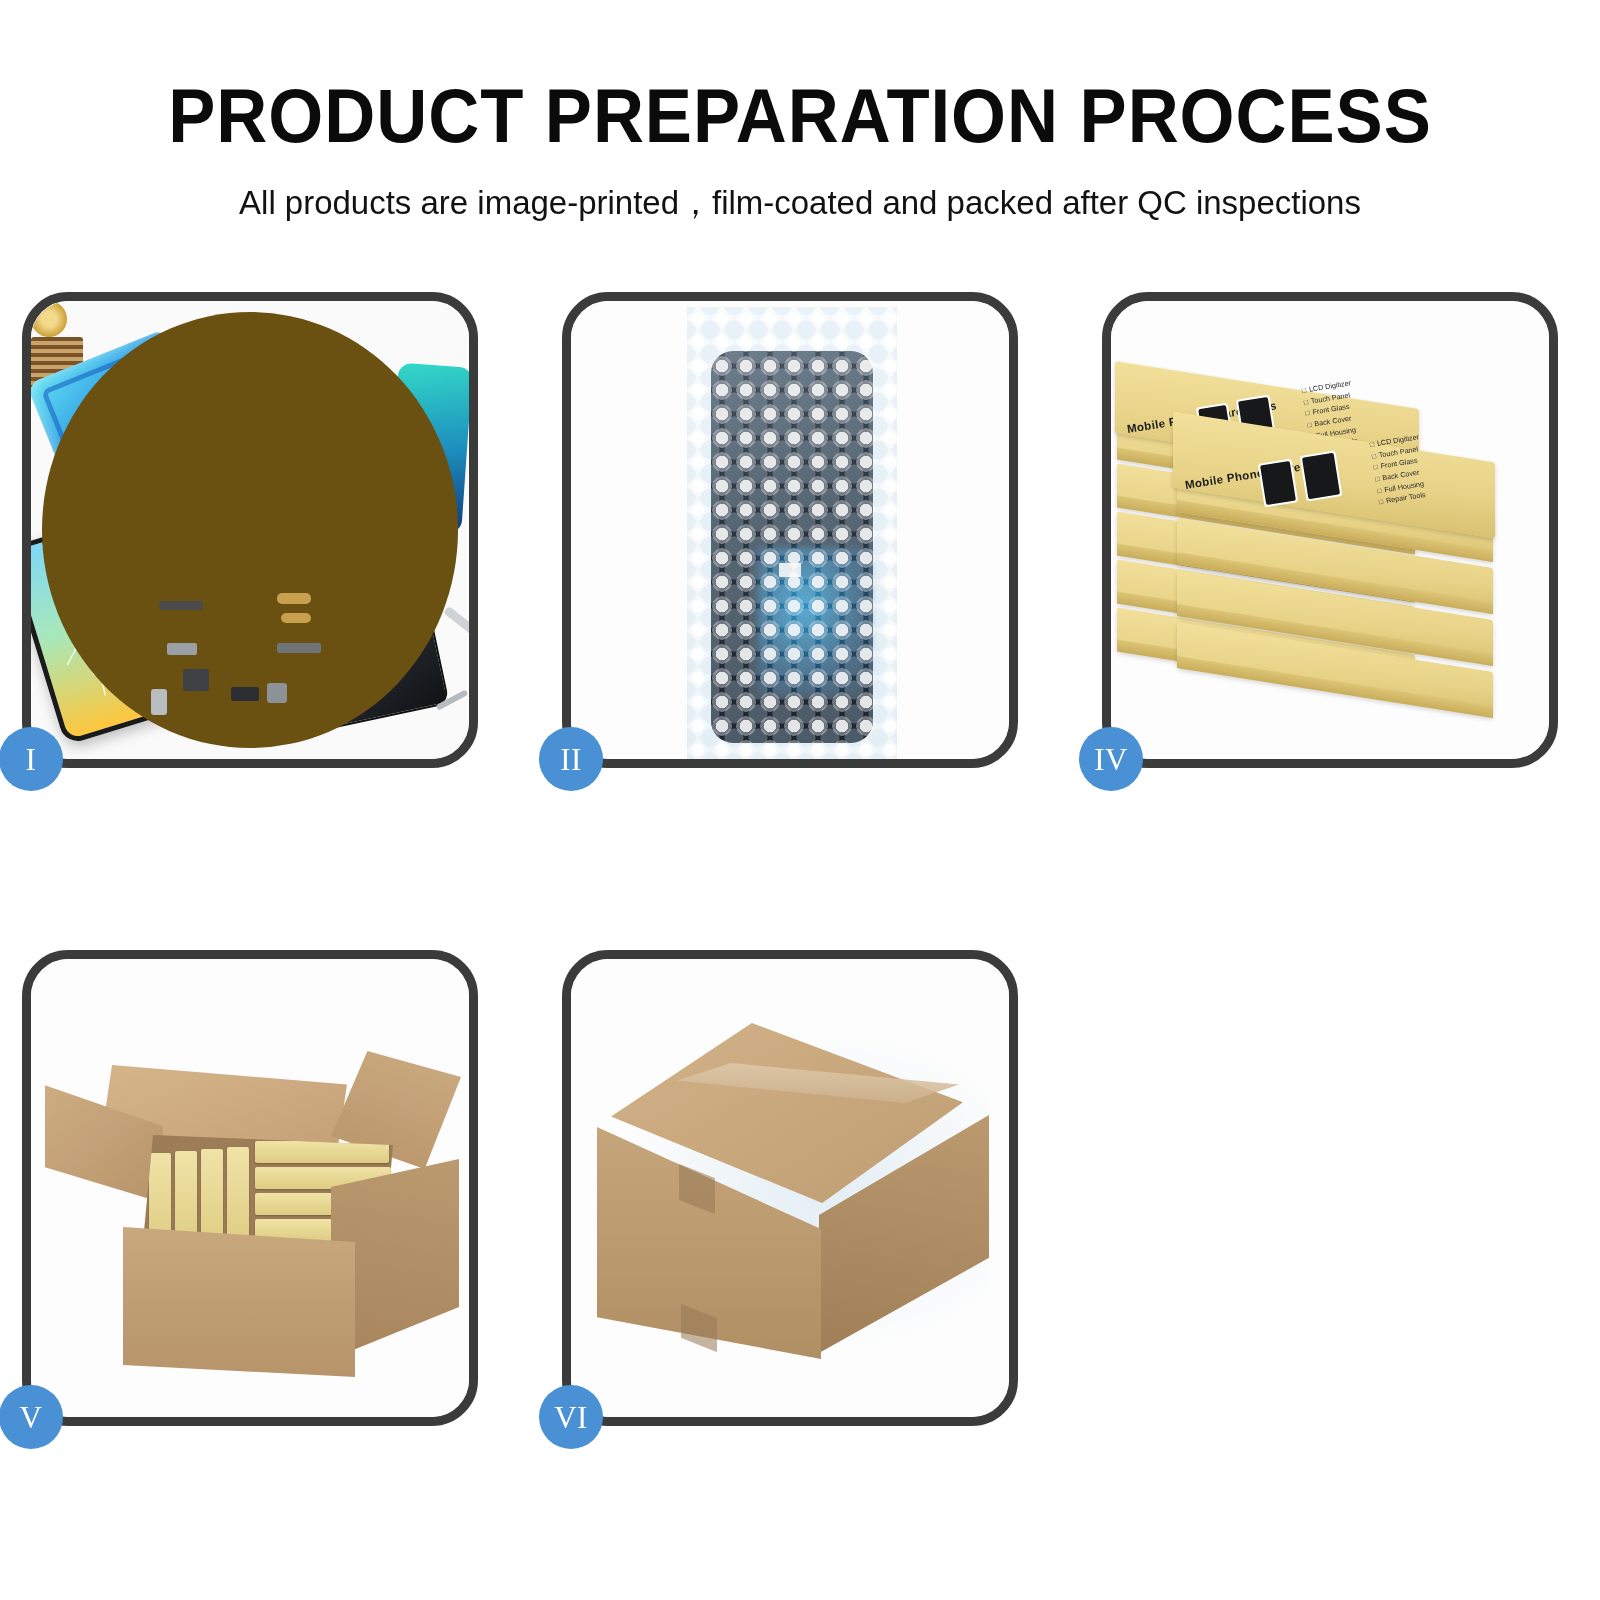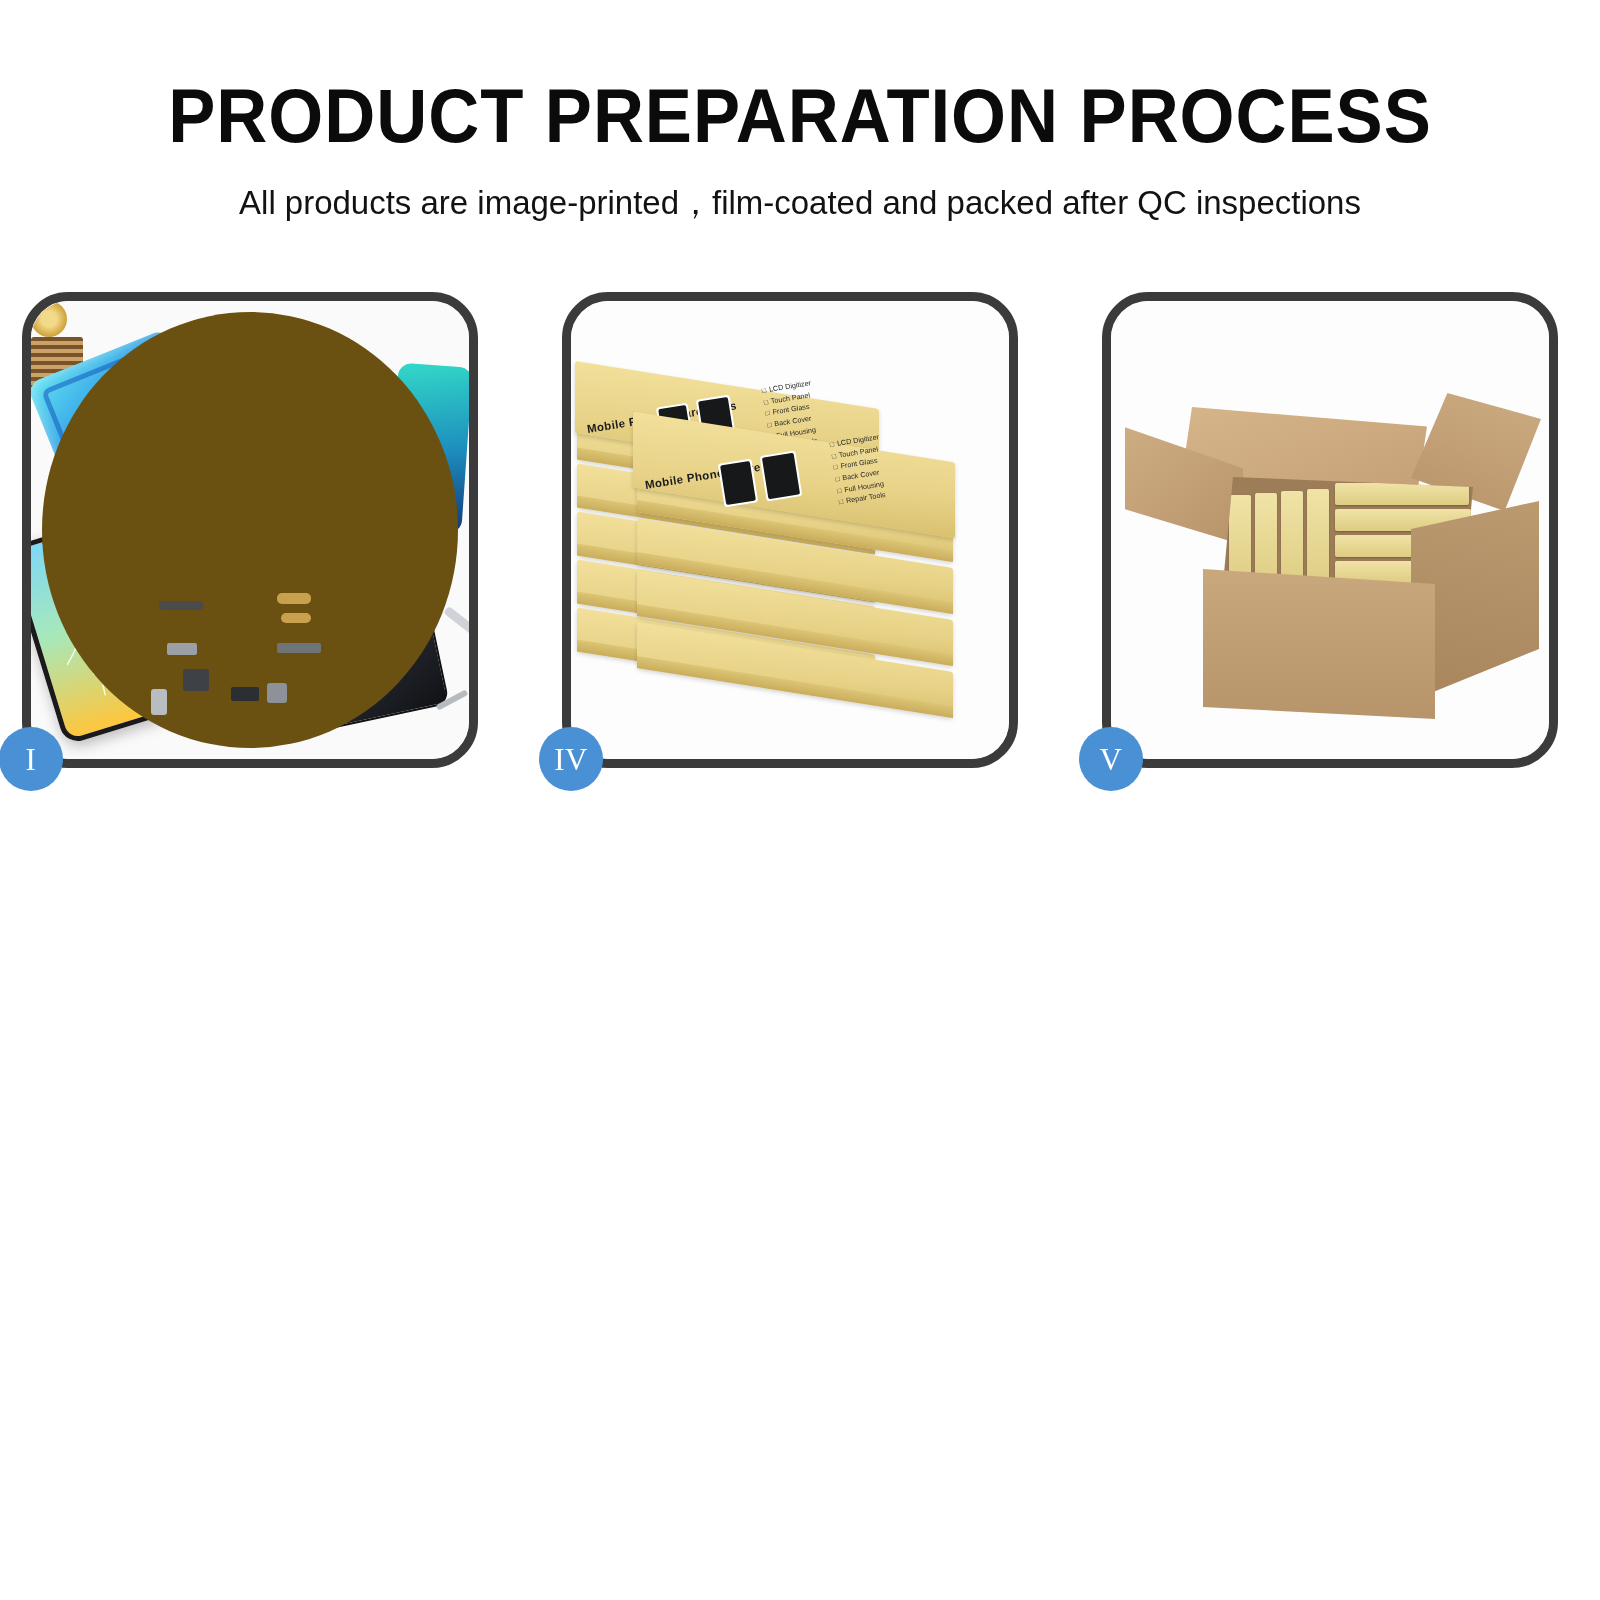--- a/index.html
+++ b/index.html
@@ -362,20 +362,32 @@
       <div class="chip" style="left:152px;top:368px;width:26px;height:22px;background:#3e4247;border-radius:3px;"></div>
       <div class="chip" style="left:200px;top:386px;width:28px;height:14px;background:#2b2e32;border-radius:2px;"></div>
       <div class="chip" style="left:236px;top:382px;width:20px;height:20px;background:#8d9298;border-radius:3px;"></div>
       <div class="chip" style="left:120px;top:388px;width:16px;height:26px;background:#b8bdc2;border-radius:3px;"></div>
       <div class="chip" style="left:410px;top:318px;width:46px;height:9px;background:#cfd3d7;border-radius:4px;transform:rotate(38deg);"></div>
       <div class="chip" style="left:404px;top:396px;width:34px;height:6px;background:#b6bbc0;border-radius:3px;transform:rotate(-28deg);"></div>
     </div>
     <div class="badge">I</div>
   </div>
 
+  <div class="panel">
+    <div class="panel-inner">
+      <div class="p2-wrap">
+        <div class="p2-phone">
+          <div class="p2-blue"></div>
+          <div class="p2-label"></div>
+        </div>
+        <div class="bubbles"></div>
+      </div>
+    </div>
+    <div class="badge">II</div>
+  </div>
 
 
   <div class="panel">
     <div class="panel-inner">
 
       <div class="p4box" style="left:6px;top:138px;width:298px;height:44px;transform:skewY(9deg);">
           <span class="p4-edge"></span>
         </div>
       <div class="p4box" style="left:6px;top:186px;width:298px;height:44px;transform:skewY(9deg);">
           <span class="p4-edge"></span>
@@ -456,14 +468,26 @@
         <div class="p5-gold" style="left:112px;top:58px;width:138px;height:22px;"></div>
         <div class="p5-gold" style="left:112px;top:84px;width:138px;height:22px;"></div>
       </div>
 
       <div class="p5-side"></div>
       <div class="p5-front"></div>
     </div>
     <div class="badge">V</div>
   </div>
 
+  <div class="panel">
+    <div class="panel-inner">
+      <div class="p6-shadow"></div>
+      <div class="p6-top"></div>
+      <div class="p6-tape"></div>
+      <div class="p6-side"></div>
+      <div class="p6-front"></div>
+      <div class="p6-tab" style="left:108px;top:212px;width:36px;height:36px;transform:skewY(22deg);"></div>
+      <div class="p6-tab" style="left:110px;top:352px;width:36px;height:34px;transform:skewY(22deg);"></div>
+    </div>
+    <div class="badge">VI</div>
+  </div>
 
 </div>
 
 </body></html>

